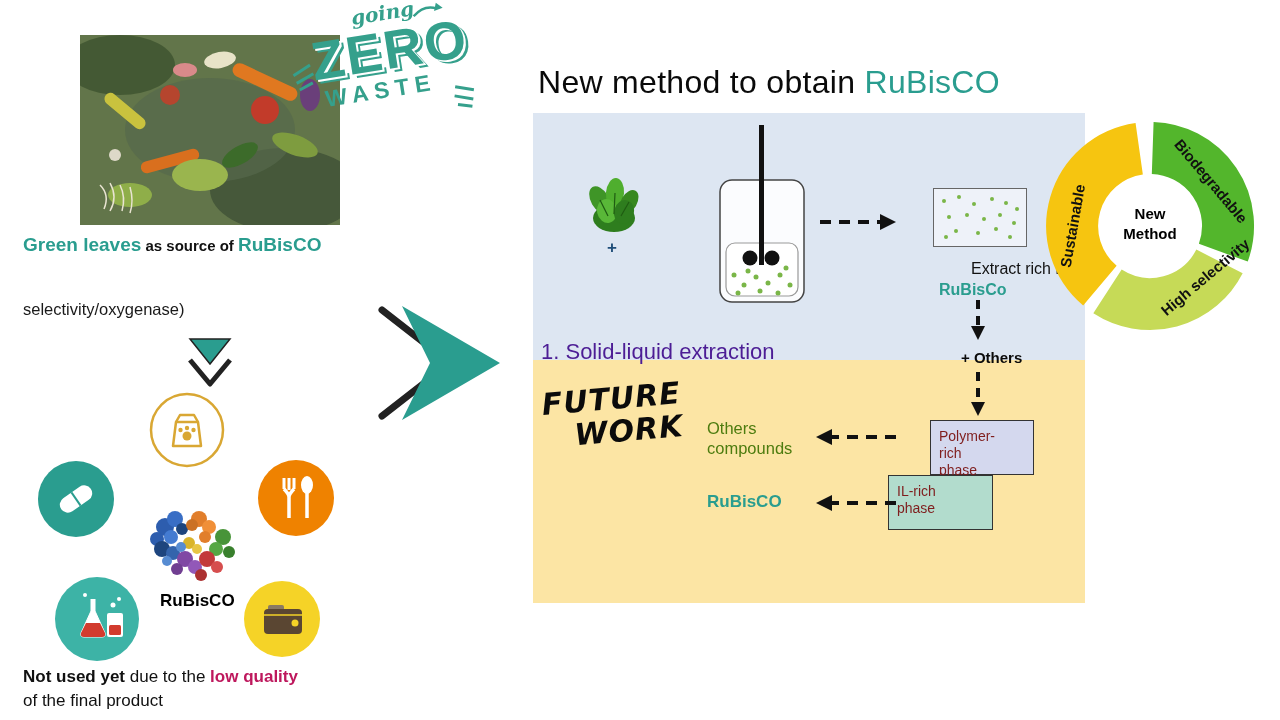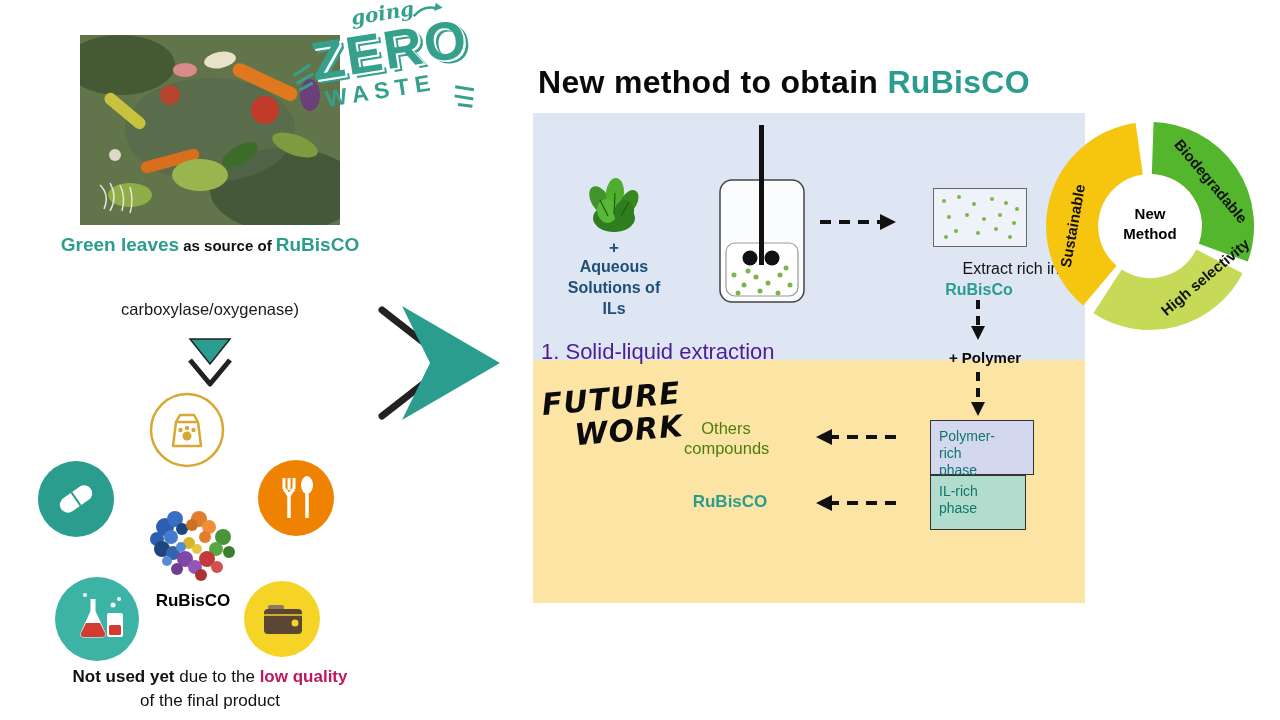--- a/index.html
+++ b/index.html
@@ -1,54 +1,54 @@
 <!DOCTYPE html>
 <html><head>
 <meta charset="utf-8">
 <style>
   html,body{margin:0;padding:0;background:#fff;font-family:"Liberation Sans",sans-serif;}
   #stage{position:relative;width:1280px;height:720px;background:#ffffff;overflow:hidden;}
   .abs{position:absolute;}
-  .center{text-align:center;}
+  .center{margin-left:23px;}
   svg{display:block;font-family:"Liberation Sans",sans-serif;}
 
   
   .caption{font-size:15px;font-weight:bold;color:#111;}
   .caption .hl{color:#2a9d8f;font-size:19px;}
   .enzyme{font-size:16.5px;color:#1a1a1a;}
   .protein-label{font-size:17px;font-weight:bold;color:#000;}
   .footnote{font-size:17px;color:#111;}
   .footnote b{font-weight:bold;}
   .footnote .red{color:#be185d;font-weight:bold;}
 
   
   .badge{transform:rotate(-9deg);color:#35a08c;width:190px;}
   .badge .going{font-family:"DejaVu Serif",serif;font-style:italic;font-weight:bold;font-size:20px;margin-left:72px;}
   .badge .zero{font-size:54px;font-weight:900;letter-spacing:2px;line-height:0.95;margin-left:26px;
                text-shadow:2px 2px 0 #ffffff,4px 4px 0 #35a08c;}
   .badge .waste{font-size:23px;font-weight:800;letter-spacing:6px;margin-left:34px;}
 
   
-  .title{font-size:32px;font-weight:700;color:#0a0a0a;letter-spacing:0.3px;}
+  .title{font-size:32px;font-weight:400;color:#0a0a0a;letter-spacing:0.3px;}
   .title .hl{color:#2a9d8f;}
   .panel-blue{background:#dde6f2;}
   .panel-yellow{background:#fce5a4;}
   .navy{color:#1f4e79;font-weight:bold;}
   .plus{font-size:17px;}
   .reagent{font-size:16px;line-height:21px;}
   .step-label{font-size:22px;color:#4c1d95;}
   .extract-cap{font-size:16px;color:#111;}
   .extract-hl{font-size:16px;font-weight:bold;color:#2a9d8f;}
   .plus-polymer{font-size:15px;font-weight:bold;color:#0a0a0a;}
   .future{transform:rotate(-5deg);color:#0b0b0b;font-family:"DejaVu Sans",sans-serif;
           font-style:italic;font-weight:900;font-size:30px;line-height:33px;letter-spacing:1px;}
   .future .l2{margin-left:30px;}
   .others{font-size:16.5px;color:#4d7c0f;line-height:20px;}
   .rubisco-prod{font-size:17px;font-weight:bold;color:#2a9d8f;}
-  .phase-box{font-size:14px;color:#0f766e;line-height:17px;padding:7px 16px 0 8px;border:1px solid #333;box-sizing:border-box;}
+  .phase-box{font-size:14px;color:#7f1d1d;line-height:17px;padding:7px 16px 0 8px;border:1px solid #333;box-sizing:border-box;}
   .box-polymer{background:#d4d8ee;}
   .box-il{background:#b2dccd;}
 </style>
 </head>
 <body>
 
 <div id="stage">
 
   <svg class="abs" style="left:80px;top:35px" width="260" height="190" viewBox="0 0 260 190">
     <rect width="260" height="190" fill="#62754a"></rect>
@@ -95,21 +95,21 @@
       <path d="M22 4 L4 12 M24 13 L6 20 M22 22 L8 27" stroke="#35a08c" stroke-width="3" fill="none"></path>
     </svg>
     <svg class="abs" style="left:160px;top:92px" width="26" height="30" viewBox="0 0 26 30">
       <path d="M4 4 L22 10 M2 13 L20 19 M4 22 L18 26" stroke="#35a08c" stroke-width="3" fill="none"></path>
     </svg>
   </div>
 
   <div class="abs caption center" style="left:0;top:234px;width:420px">
     <span class="hl">Green leaves</span><span> as source of </span><span class="hl">RuBisCO</span>
   </div>
-  <div class="abs enzyme center" style="left:0;top:300px;width:420px">carboxylase/oxygenase)</div>
+  <div class="abs enzyme center" style="left:0;top:300px;width:420px">selectivity/oxygenase)</div>
 
   <svg class="abs" style="left:184px;top:336px" width="52" height="60" viewBox="0 0 52 60">
     <polyline points="6,24 26,48 46,24" stroke="#222" stroke-width="5" fill="none" stroke-linejoin="round"></polyline>
     <polygon points="6,3 46,3 26,28" fill="#2a9d8f" stroke="#222" stroke-width="1.5"></polygon>
   </svg>
 
   <svg class="abs" style="left:149px;top:392px" width="76" height="76" viewBox="0 0 76 76">
     <circle cx="38" cy="38" r="36" fill="#ffffff" stroke="#d9a733" stroke-width="2.5"></circle>
     <path d="M27 30 L49 30 L52 54 L24 54 Z" fill="none" stroke="#d9a733" stroke-width="2.5" stroke-linejoin="round"></path>
     <path d="M27 30 L31 23 L45 23 L49 30" fill="none" stroke="#d9a733" stroke-width="2.5" stroke-linejoin="round"></path>
@@ -215,25 +215,20 @@
     <g transform="rotate(-12 23 35)">
         <ellipse cx="23" cy="35" rx="10" ry="12" fill="#59b838"></ellipse>
       </g>
     <g transform="rotate(15 40 36)">
         <ellipse cx="40" cy="36" rx="10" ry="12" fill="#2e7d1e"></ellipse>
       </g>
     <path d="M16 24 L24 40 M31 17 L30 38 M45 26 L37 40" stroke="#1f5c12" stroke-width="1.2" fill="none"></path>
   </svg>
 
   <div class="abs navy plus center" style="left:584px;top:238px;width:60px">+</div>
-  <div class="abs navy reagent center" style="left:552px;top:256px;width:124px">
-    <div>Aqueous</div>
-    <div>Solutions of</div>
-    <div>ILs</div>
-  </div>
 
   <svg class="abs" style="left:712px;top:125px" width="100" height="180" viewBox="0 0 100 180">
     <rect x="8" y="55" width="84" height="122" rx="12" fill="#fbfcfe" stroke="#444" stroke-width="1.5"></rect>
     <rect x="14" y="118" width="72" height="53" rx="9" fill="#ffffff" stroke="#999" stroke-width="1.2"></rect>
     <rect x="47" y="0" width="5" height="140" fill="#111"></rect>
     <circle cx="38" cy="133" r="7.5" fill="#111"></circle>
     <circle cx="60" cy="133" r="7.5" fill="#111"></circle>
     <g fill="#7ab648">
       <circle cx="22" cy="150" r="2.5"></circle>
         <circle cx="32" cy="160" r="2.5"></circle>
@@ -279,21 +274,21 @@
   <div class="abs extract-cap center" style="left:948px;top:260px;width:126px">Extract rich in</div>
   <div class="abs extract-hl center" style="left:916px;top:281px;width:126px">RuBisCo</div>
 
   <div class="abs step-label" style="left:541px;top:339px">1. Solid-liquid extraction</div>
 
   <svg class="abs" style="left:966px;top:298px" width="24" height="48" viewBox="0 0 24 48">
     <line x1="12" y1="2" x2="12" y2="28" stroke="#111" stroke-width="4" stroke-dasharray="9 7"></line>
     <polygon points="5,28 19,28 12,42" fill="#111"></polygon>
   </svg>
 
-  <div class="abs plus-polymer center" style="left:938px;top:349px;width:94px">+ Polymer</div>
+  <div class="abs plus-polymer center" style="left:938px;top:349px;width:94px">+ Others</div>
 
   <svg class="abs" style="left:966px;top:370px" width="24" height="50" viewBox="0 0 24 50">
     <line x1="12" y1="2" x2="12" y2="32" stroke="#111" stroke-width="4" stroke-dasharray="9 7"></line>
     <polygon points="5,32 19,32 12,46" fill="#111"></polygon>
   </svg>
 
   <svg class="abs" style="left:1042px;top:118px" width="216" height="216" viewBox="-108 -108 216 216">
     <path d="M -50.1 59.7 A 78 78 0 0 1 -10.8 -77.2" stroke="#f6c510" stroke-width="52" fill="none"></path>
     <path d="M 2.7 -78 A 78 78 0 0 1 73.3 26.7" stroke="#53b62c" stroke-width="52" fill="none"></path>
     <path d="M 69.5 35.4 A 78 78 0 0 1 -42.5 65.4" stroke="#c6da57" stroke-width="52" fill="none"></path>
@@ -317,21 +312,21 @@
 
   <svg class="abs" style="left:806px;top:425px" width="92" height="24" viewBox="0 0 92 24">
     <line x1="90" y1="12" x2="26" y2="12" stroke="#111" stroke-width="4" stroke-dasharray="11 8"></line>
     <polygon points="26,4 26,20 10,12" fill="#111"></polygon>
   </svg>
 
   <div class="abs phase-box box-polymer" style="left:930px;top:420px;width:104px;height:55px">
     <div>Polymer-rich</div>
     <div>phase</div>
   </div>
-  <div class="abs phase-box box-il" style="left:930px;top:475px;width:96px;height:55px">
+  <div class="abs phase-box box-il" style="left:888px;top:475px;width:105px;height:55px">
     <div>IL-rich</div>
     <div>phase</div>
   </div>
 
   <div class="abs rubisco-prod center" style="left:684px;top:492px;width:92px">RuBisCO</div>
 
   <svg class="abs" style="left:806px;top:491px" width="92" height="24" viewBox="0 0 92 24">
     <line x1="90" y1="12" x2="26" y2="12" stroke="#111" stroke-width="4" stroke-dasharray="11 8"></line>
     <polygon points="26,4 26,20 10,12" fill="#111"></polygon>
   </svg>

